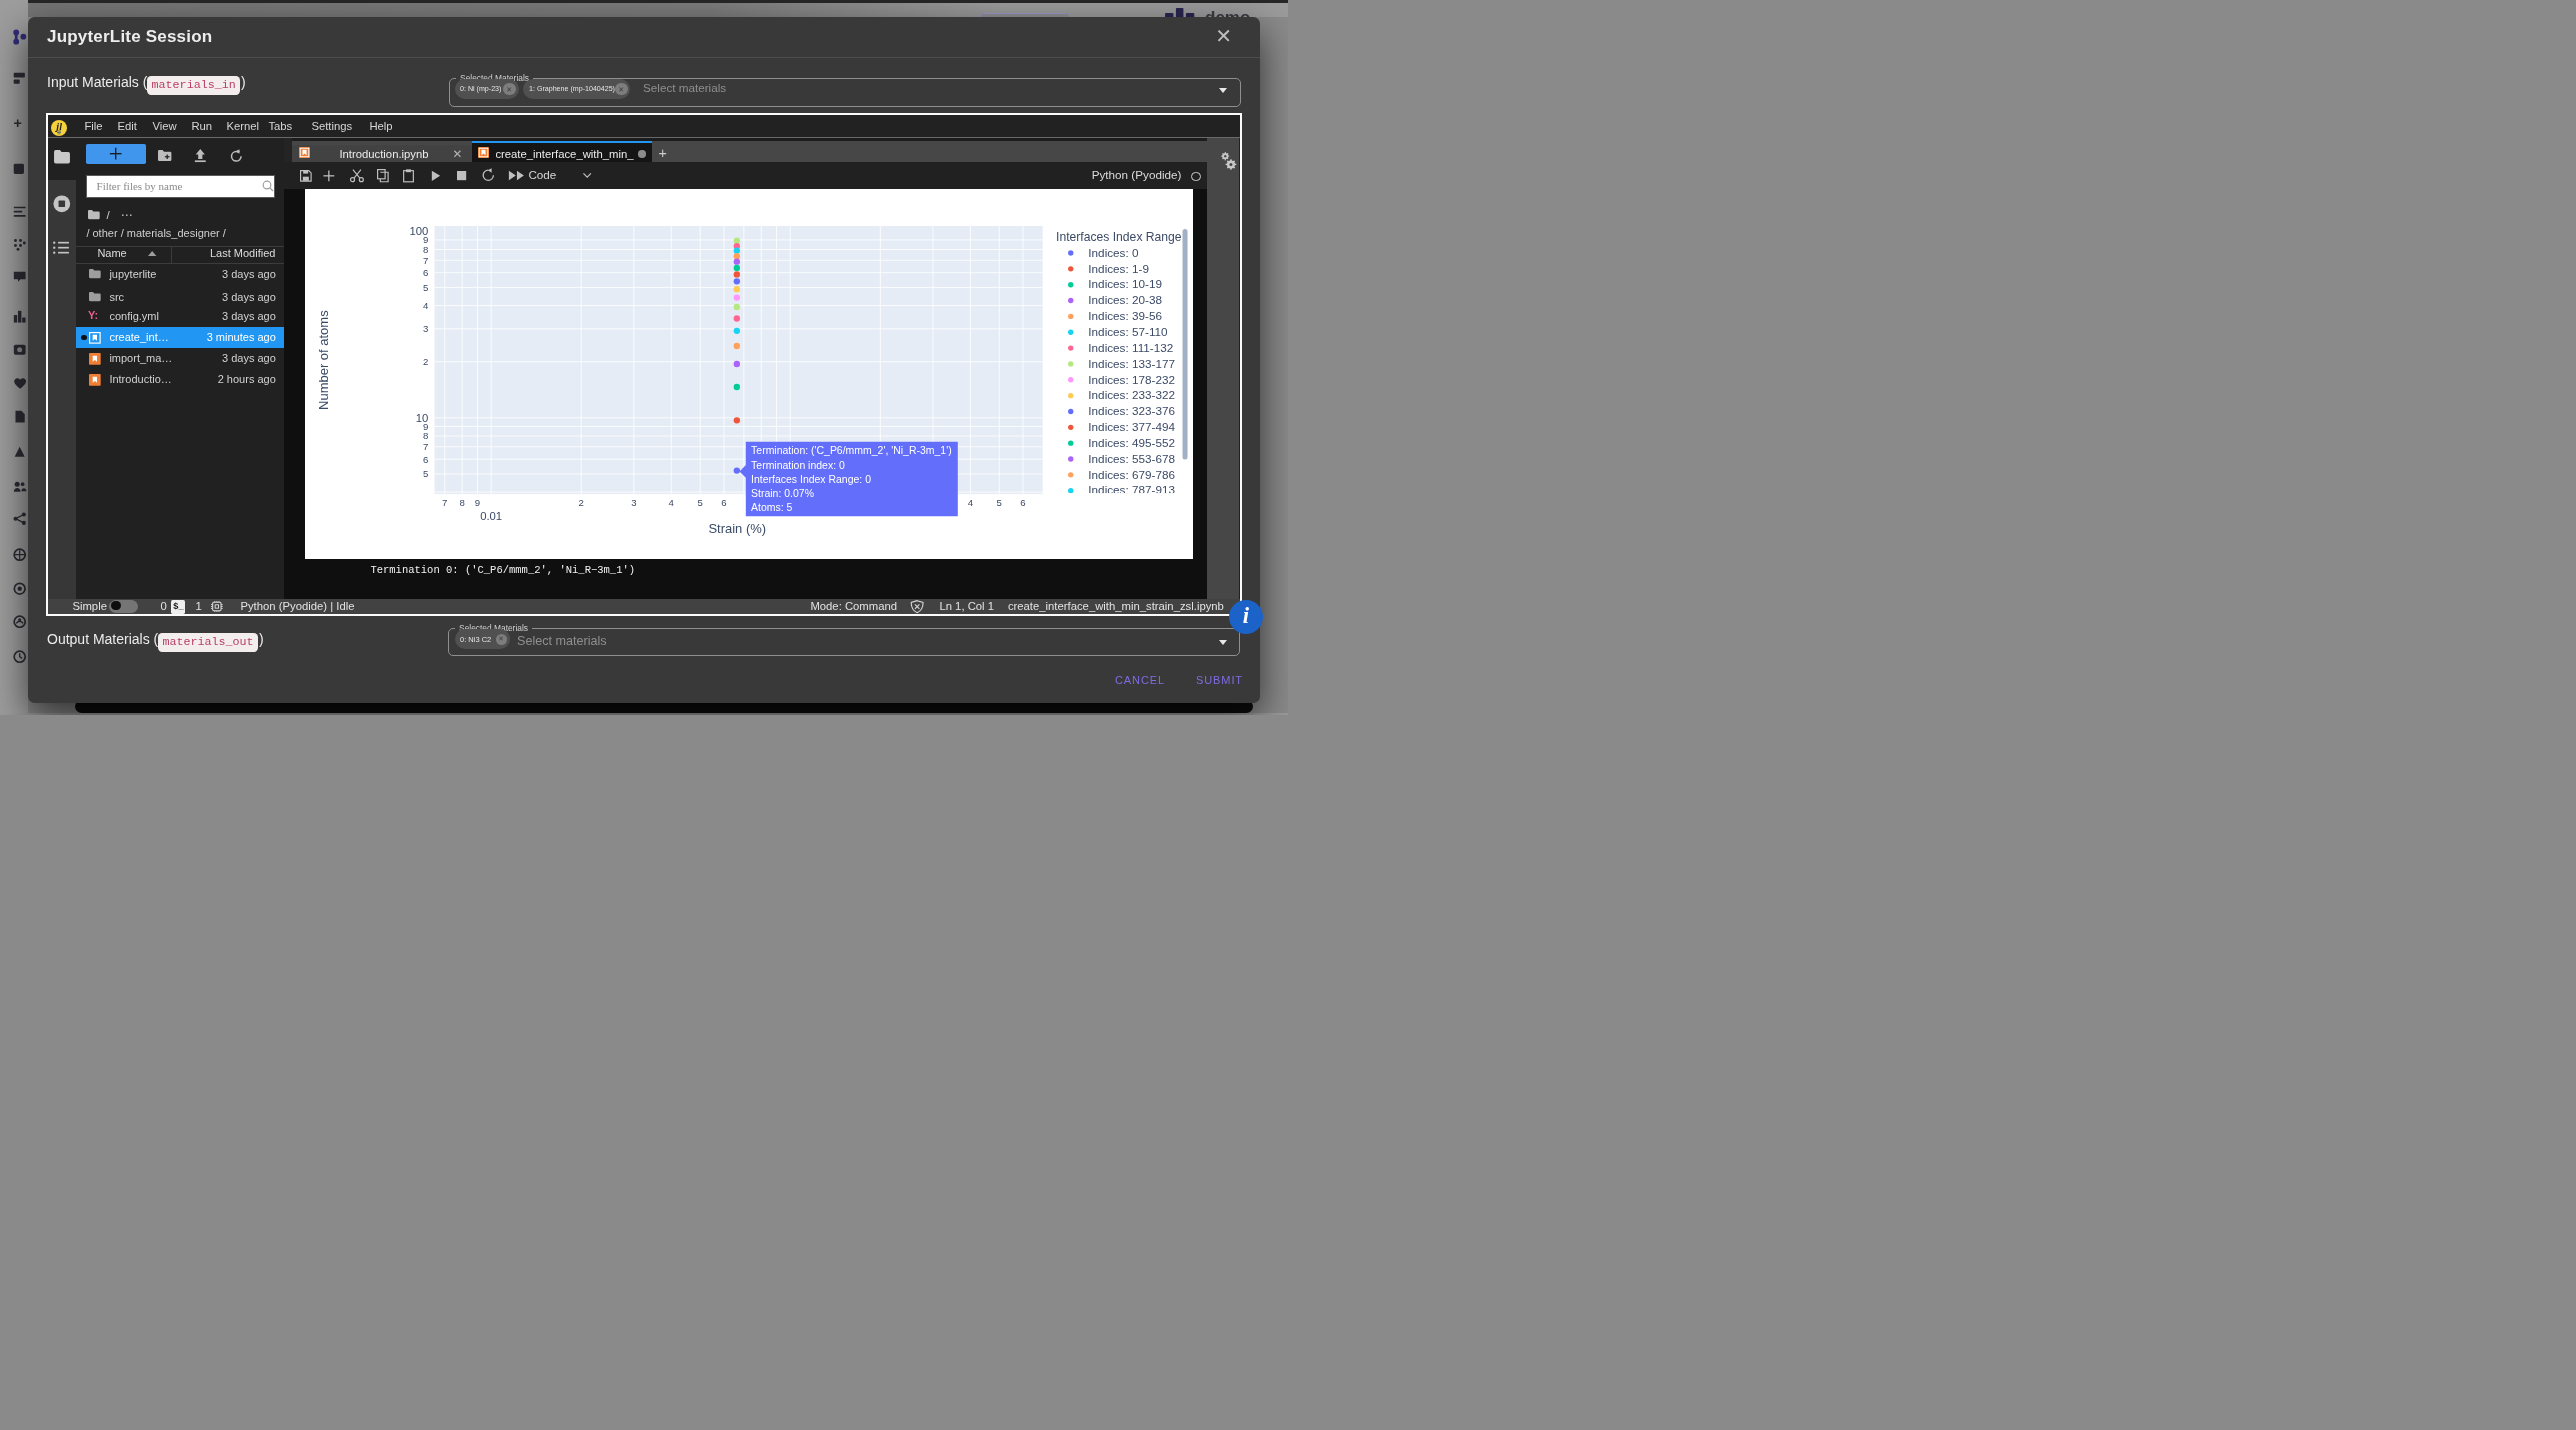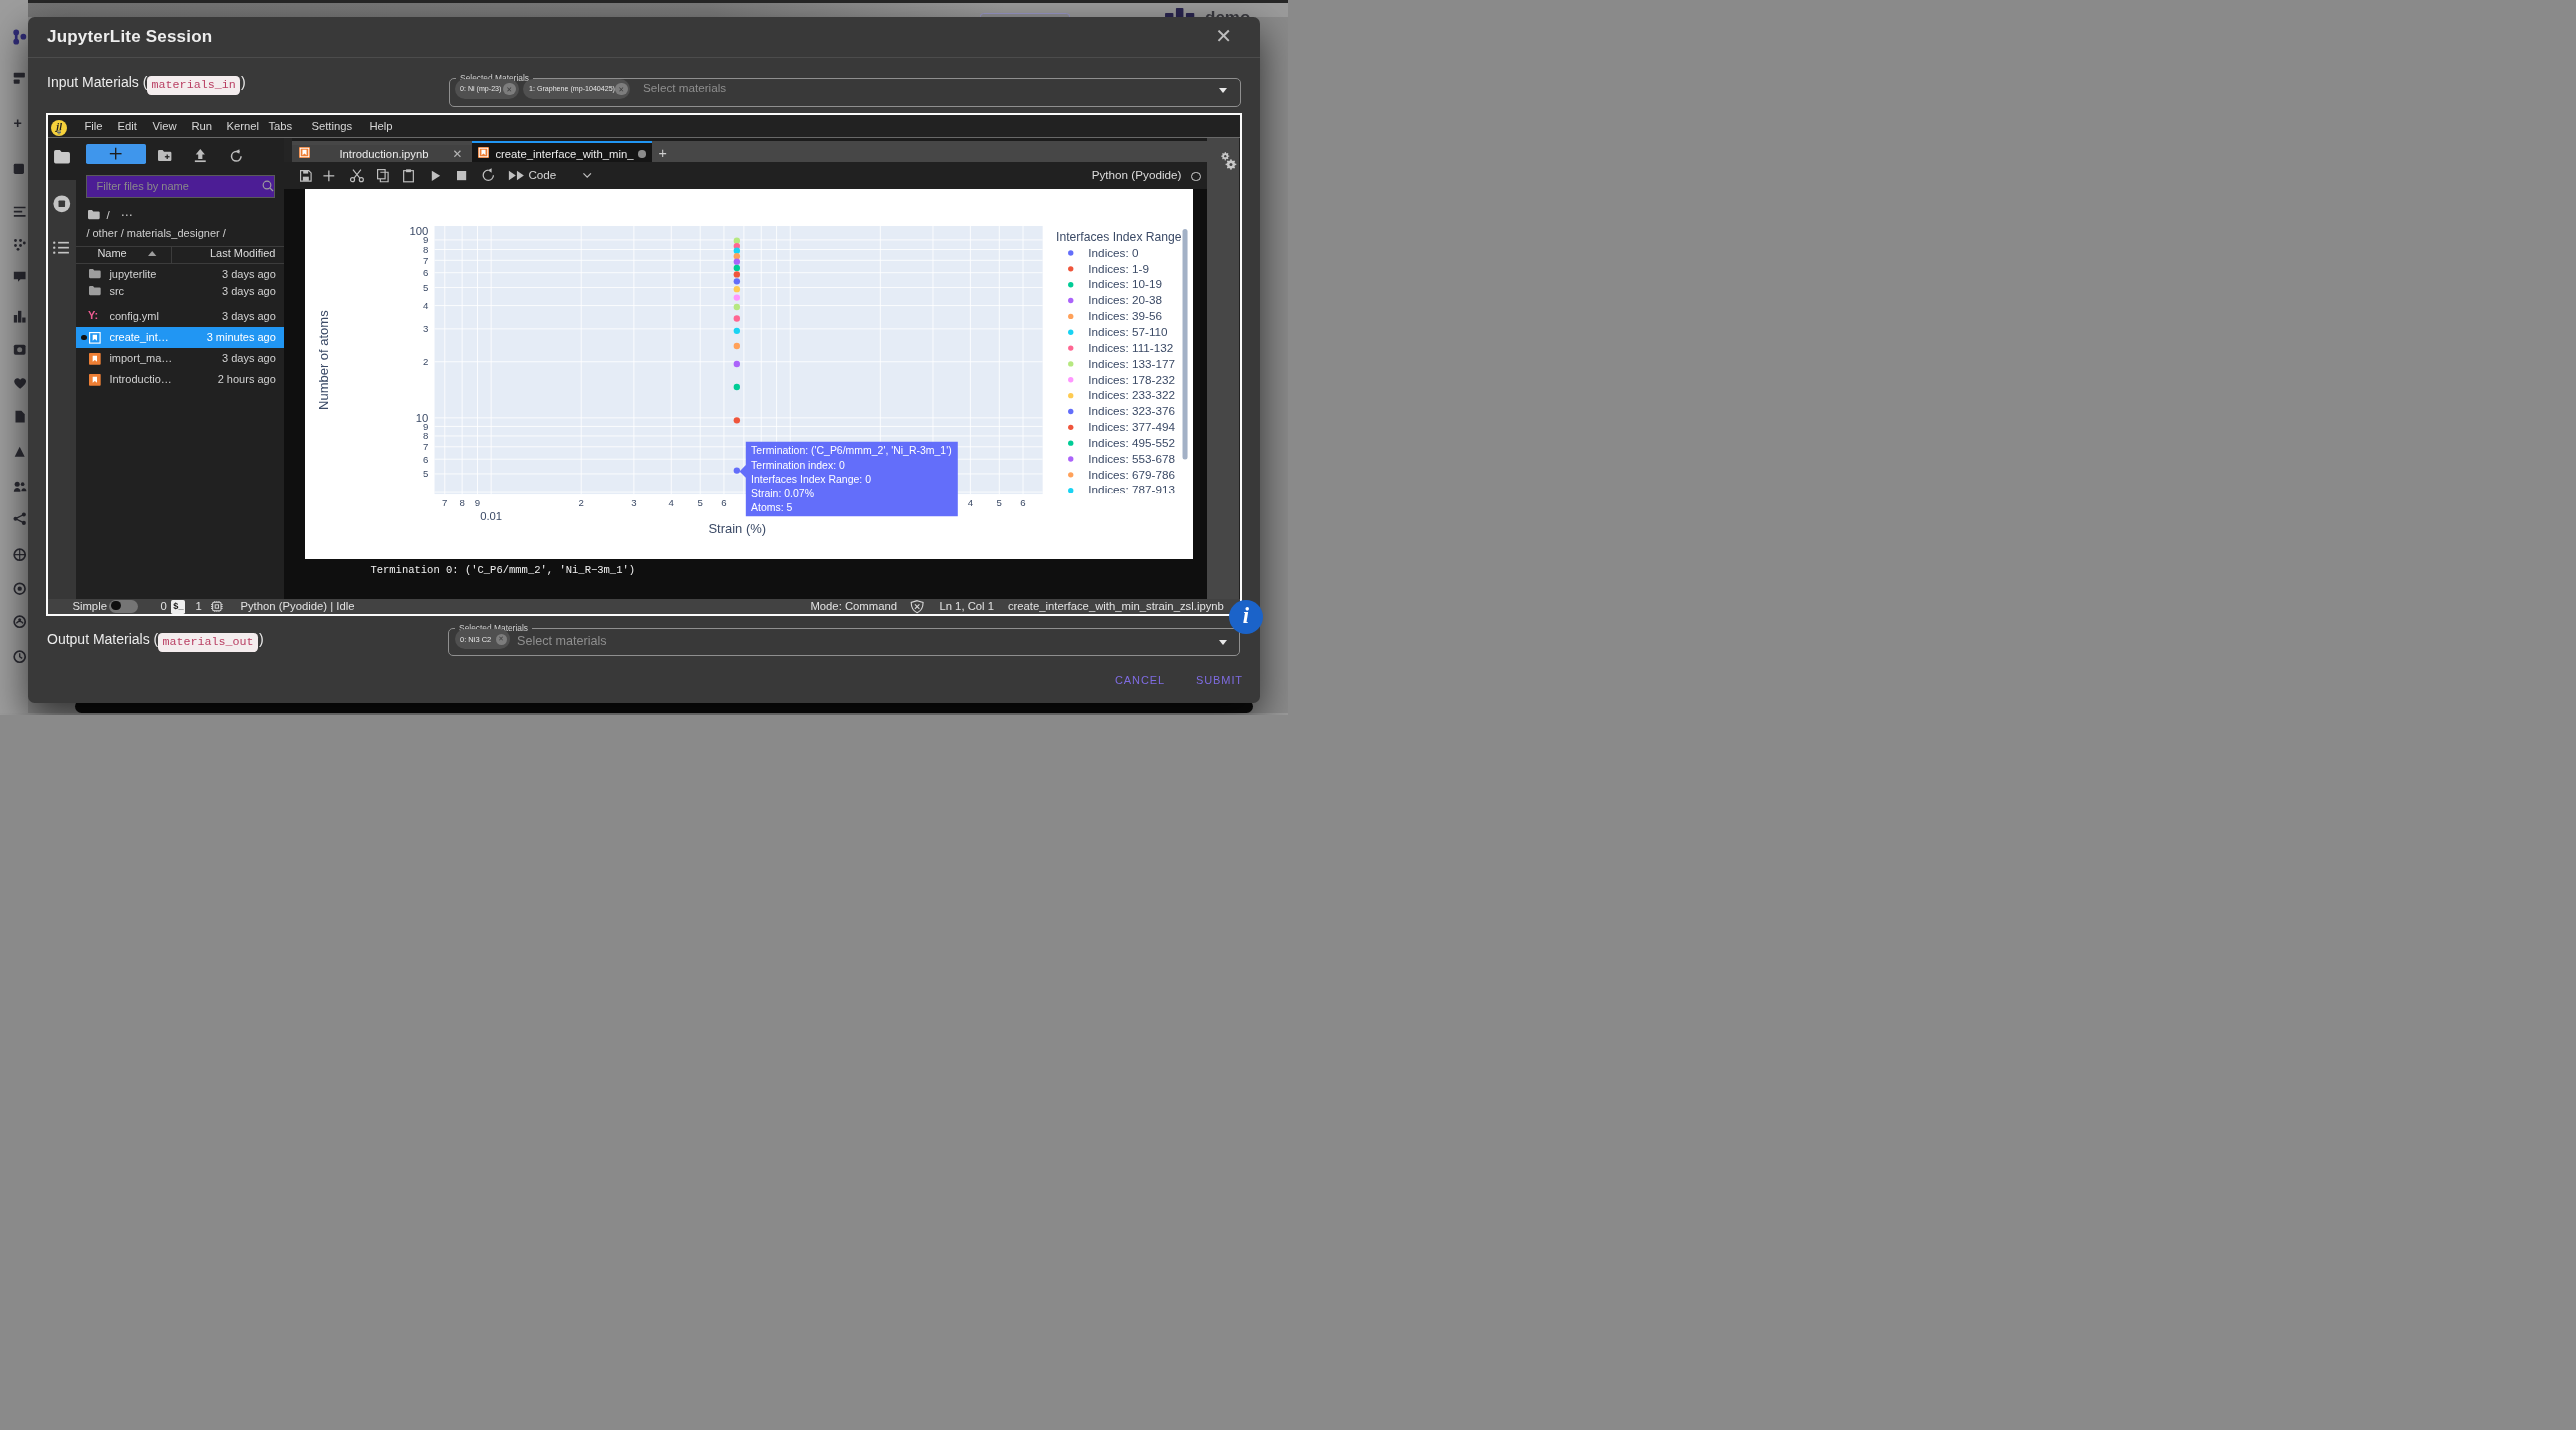--- a/index.html
+++ b/index.html
@@ -38,21 +38,21 @@
   
   #jl { left:18.4px; top:96px; width:1196px; height:503px; border:2.1px solid #fbfbfb; background:#212121; }
   
   #menubar { left:0; top:0; width:1192px; height:23px; background:#222222; border-bottom:0.8px solid #696969; }
   .mi { position:absolute; top:0; height:23px; line-height:23px; color:#d6d6d6; font-size:11.3px; }
   #strip { left:0; top:23px; width:28px; height:461px; background:#373737; }
   #stripactive { left:0; top:23px; width:28px; height:42px; background:#212121; }
   #browser { left:28px; top:23px; width:209px; height:461px; background:#212121; }
 
   #newbtn { left:38px; top:29px; width:60px; height:20px; background:#3f96ec; border-radius:1.7px; }
-  #filter { left:38px; top:60px; width:189px; height:22.6px; border:0.8px solid #5a5a5a; background:#4c1d95; }
+  #filter { left:38px; top:60px; width:189px; height:22.6px; border:0.8px solid #5a5a5a; background:#ffffff;font-family:Liberation Serif, serif; }
   #filter span { position:absolute; left:9.2px; top:4.2px; font-size:11px; color:#8a8a8a; }
 
   .frow { position:absolute; left:0; width:209px; height:21px; }
   .frow .nm { position:absolute; left:33px; top:3.8px; font-size:11px; color:#d2d2d2; white-space:pre;}
   .frow .tm { position:absolute; right:9.6px; top:3.8px; font-size:11px; color:#d2d2d2; }
 
   
   #tabbar { left:236px; top:26.4px; width:923px; height:21px; background:#474747; }
   #predock { left:236px; top:23px; width:7.5px; height:24px; background:#242424; }
   #tab1 { left:244px; top:30px; width:180px; height:17.6px; background:#424242; }
@@ -278,21 +278,21 @@
       <div class="abs" style="right:965px; top:132px; font-size:11px; color:#dddddd;">Last Modified</div>
       <div class="abs" style="left:28px; top:148px; width:209px; height:0.8px; background:#3c3c3c;"></div>
 
       <div class="frow" style="top:149px; left:28px;">
         <svg style="left:13px; top:5px;" width="11.7" height="9.2" viewBox="0 0 14 11">
           <path d="M0 1.3 q0-1.3 1.3-1.3 h3.5 l1.5 1.8 h6.4 q1.3 0 1.3 1.3 V9.7 q0 1.3 -1.3 1.3 H1.3 q-1.3 0 -1.3-1.3 Z" fill="#9e9e9e"></path>
         </svg>
         <span class="nm">jupyterlite</span>
         <span class="tm">3 days ago</span>
       </div>
-      <div class="frow" style="top:166px; left:28px;">
+      <div class="frow" style="top:172px; left:28px;">
         <svg style="left:13px; top:5px;" width="11.7" height="9.2" viewBox="0 0 14 11">
           <path d="M0 1.3 q0-1.3 1.3-1.3 h3.5 l1.5 1.8 h6.4 q1.3 0 1.3 1.3 V9.7 q0 1.3 -1.3 1.3 H1.3 q-1.3 0 -1.3-1.3 Z" fill="#9e9e9e"></path>
         </svg>
         <span class="nm">src</span>
         <span class="tm">3 days ago</span>
       </div>
       <div class="frow" style="top:191px; left:28px;">
         <div class="abs" style="left:11.7px; top:2.5px; font-size:11px; font-weight:700; color:#ef5c92;">Y:</div>
         <span class="nm">config.yml</span>
         <span class="tm">3 days ago</span>

